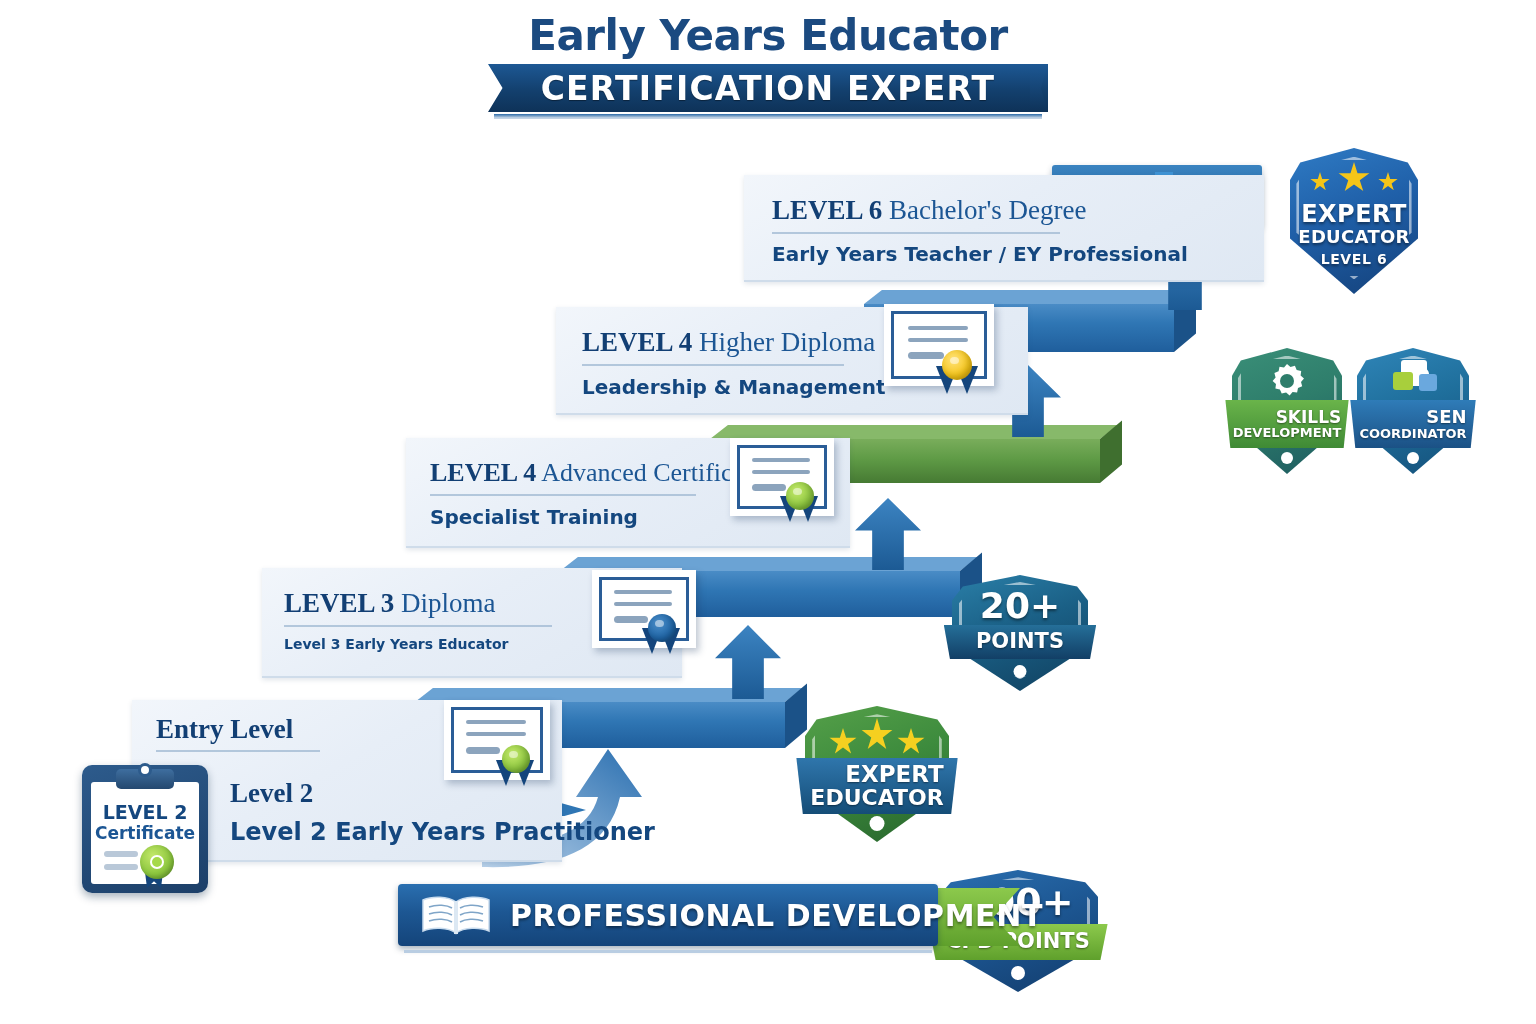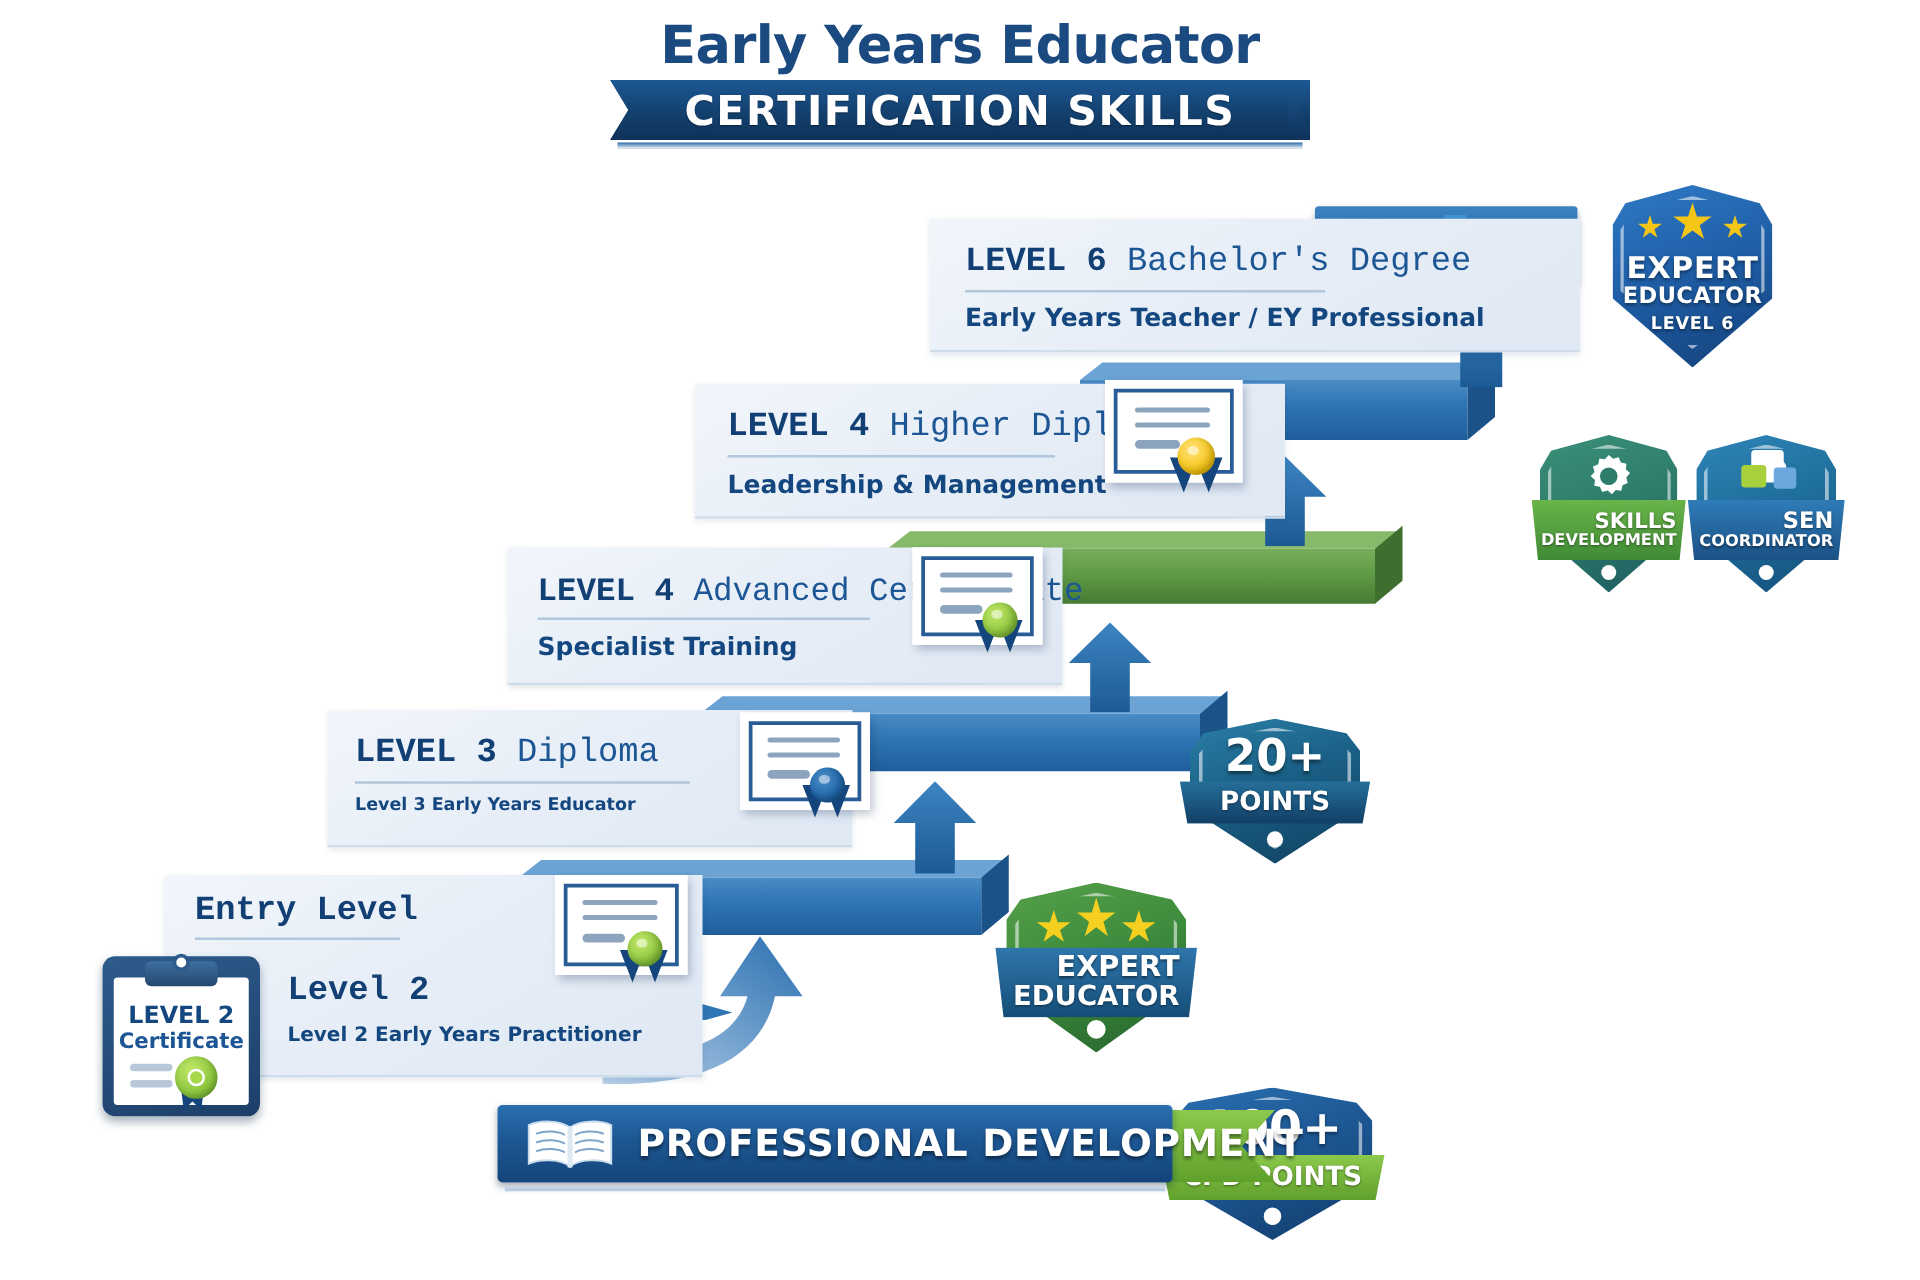--- a/index.html
+++ b/index.html
@@ -55,21 +55,21 @@
 
   
   .panel{
     position:absolute;
     background:linear-gradient(150deg,#f2f6fb 0%,#e7eef7 45%,#dfe8f3 100%);
     box-shadow:0 2px 5px rgba(30,60,100,.13);
     border-bottom:2px solid #cfdcea;
   }
   .panel .ln1{
     position:absolute;white-space:nowrap;
-    color:#123f74;font-family:Liberation Mono, monospace;
+    color:#123f74;font-family:Liberation Serif, serif;
   }
   .panel .lvl{font-weight:bold;color:#123f74;}
   .panel .nm{font-weight:normal;color:#1c5694;}
   .panel .rule{position:absolute;height:2px;background:#9fb8d2;opacity:.75;}
   .panel .ln2{
     position:absolute;white-space:nowrap;font-weight:bold;
     color:#14477f;font-family:"DejaVu Sans", sans-serif;
   }
 
   
@@ -150,21 +150,21 @@
 </style>
 </head>
 <body>
 
 <div id="stage">
 
   <div id="title-wrap" class="abs">
     <div id="main-title">Early Years Educator</div>
     <div id="ribbon-wrap">
       <div id="ribbon">
-        <span id="ribbon-text">CERTIFICATION SKILLS</span>
+        <span id="ribbon-text">CERTIFICATION EXPERT</span>
       </div>
       <div id="ribbon-underline"></div>
     </div>
   </div>
 
   <div class="step3d" style="left:1052px;top:165px;width:210px;height:62px;">
     <div class="step-face" style="top:0;height:62px;background:linear-gradient(180deg,#3a83c0,#205c95);border-radius:3px;box-shadow:0 3px 6px rgba(10,40,70,.3);"></div>
   </div>
 
   <div class="abs" style="left:1065px;top:172px;width:186px;height:48px;">
@@ -257,21 +257,21 @@
       <span class="nm"> Diploma</span>
     </div>
     <div class="rule" style="left:22px;top:57px;width:268px;"></div>
     <div class="ln2" style="left:22px;top:68px;font-size:14px;">Level 3 Early Years Educator</div>
   </div>
 
   <div class="panel" style="left:132px;top:700px;width:430px;height:160px;">
     <div class="ln1 lvl" style="left:24px;top:14px;font-size:27px;">Entry Level</div>
     <div class="rule" style="left:24px;top:50px;width:164px;"></div>
     <div class="ln1 lvl" style="left:98px;top:78px;font-size:27px;">Level 2</div>
-    <div class="ln2" style="left:98px;top:118px;font-size:16px;">Level 2 Early Years Practitioner</div>
+    <div class="ln2" style="left:98px;top:118px;font-size:24px;">Level 2 Early Years Practitioner</div>
   </div>
 
   <div class="cert" style="left:884px;top:304px;width:110px;height:82px;">
     <div class="paper"></div>
       <div class="inner"></div>
     <div class="l" style="left:24px;top:22px;width:60px;"></div>
     <div class="l" style="left:24px;top:34px;width:60px;"></div>
     <div class="l" style="left:24px;top:48px;width:36px;height:7px;border-radius:4px;"></div>
     <div class="rib" style="left:52px;top:62px;border-left:11px solid transparent;border-right:11px solid transparent;border-top:28px solid #14457c;"></div>
     <div class="rib" style="left:72px;top:62px;border-left:11px solid transparent;border-right:11px solid transparent;border-top:28px solid #14457c;"></div>

